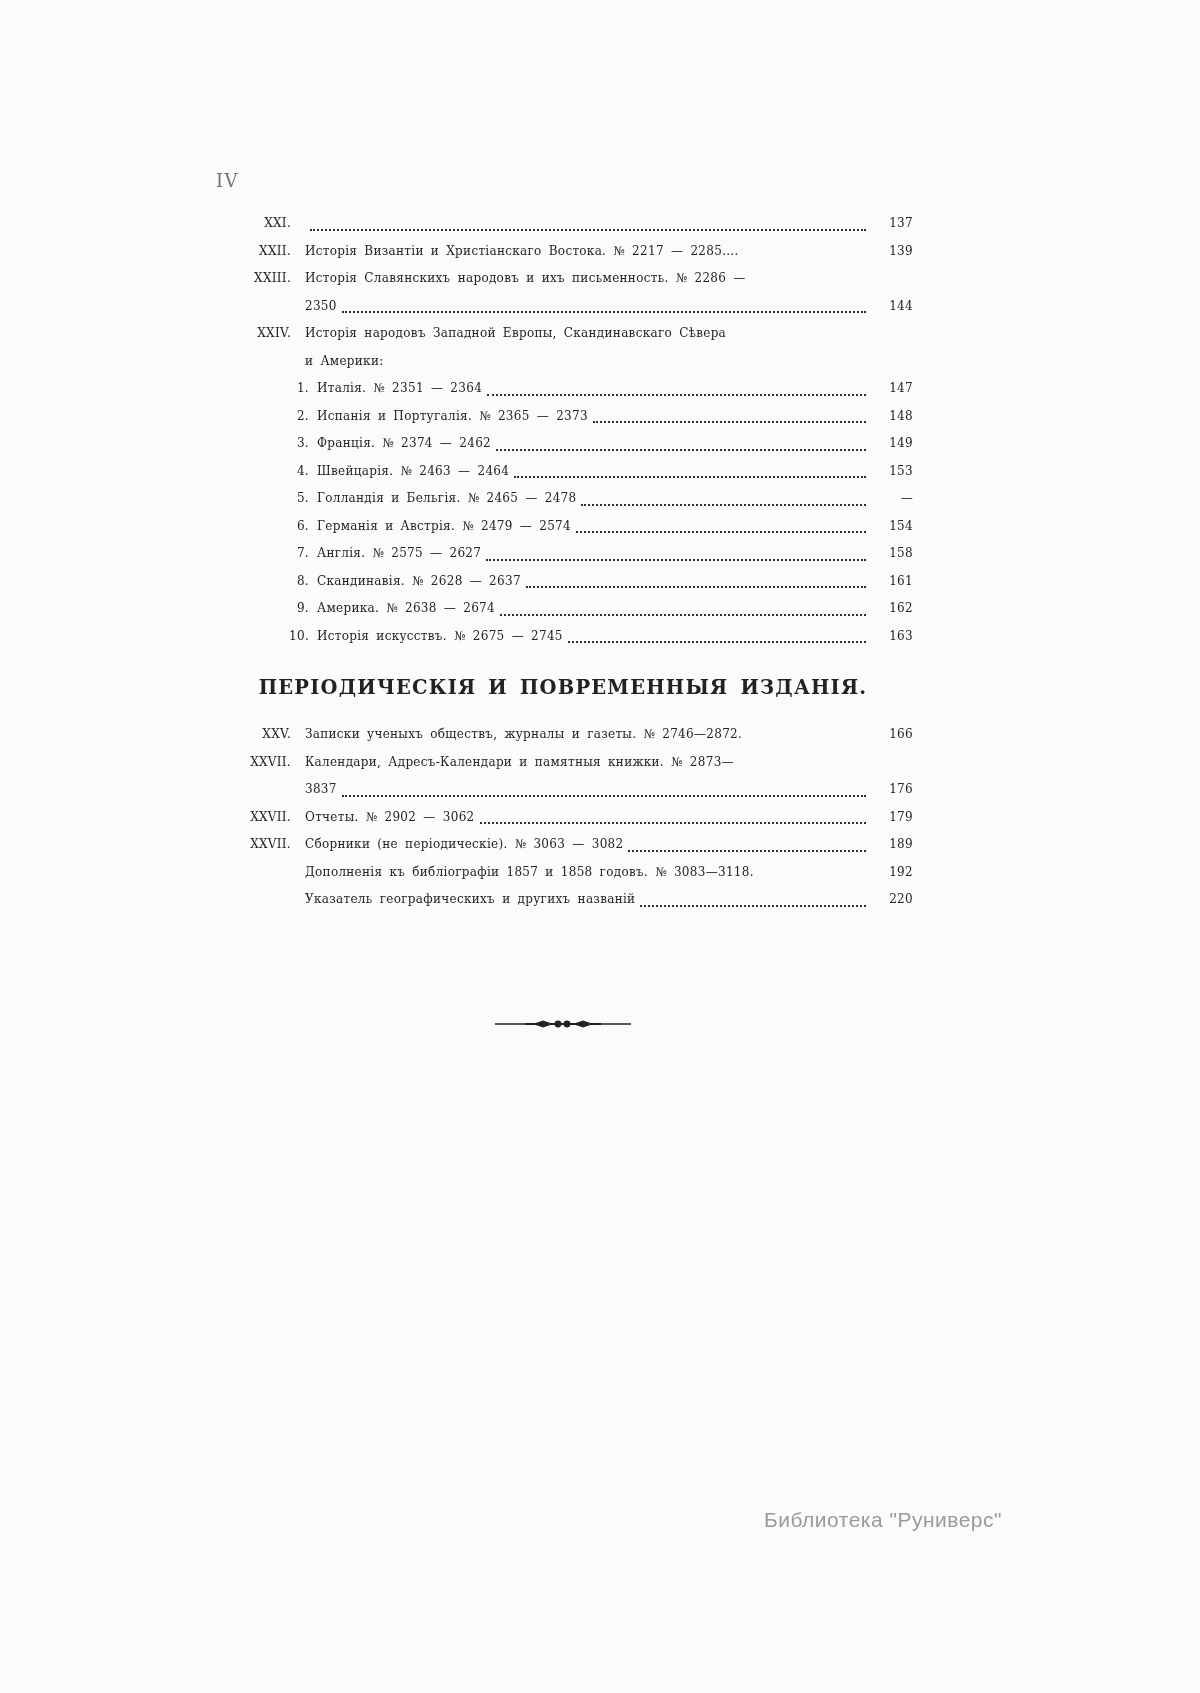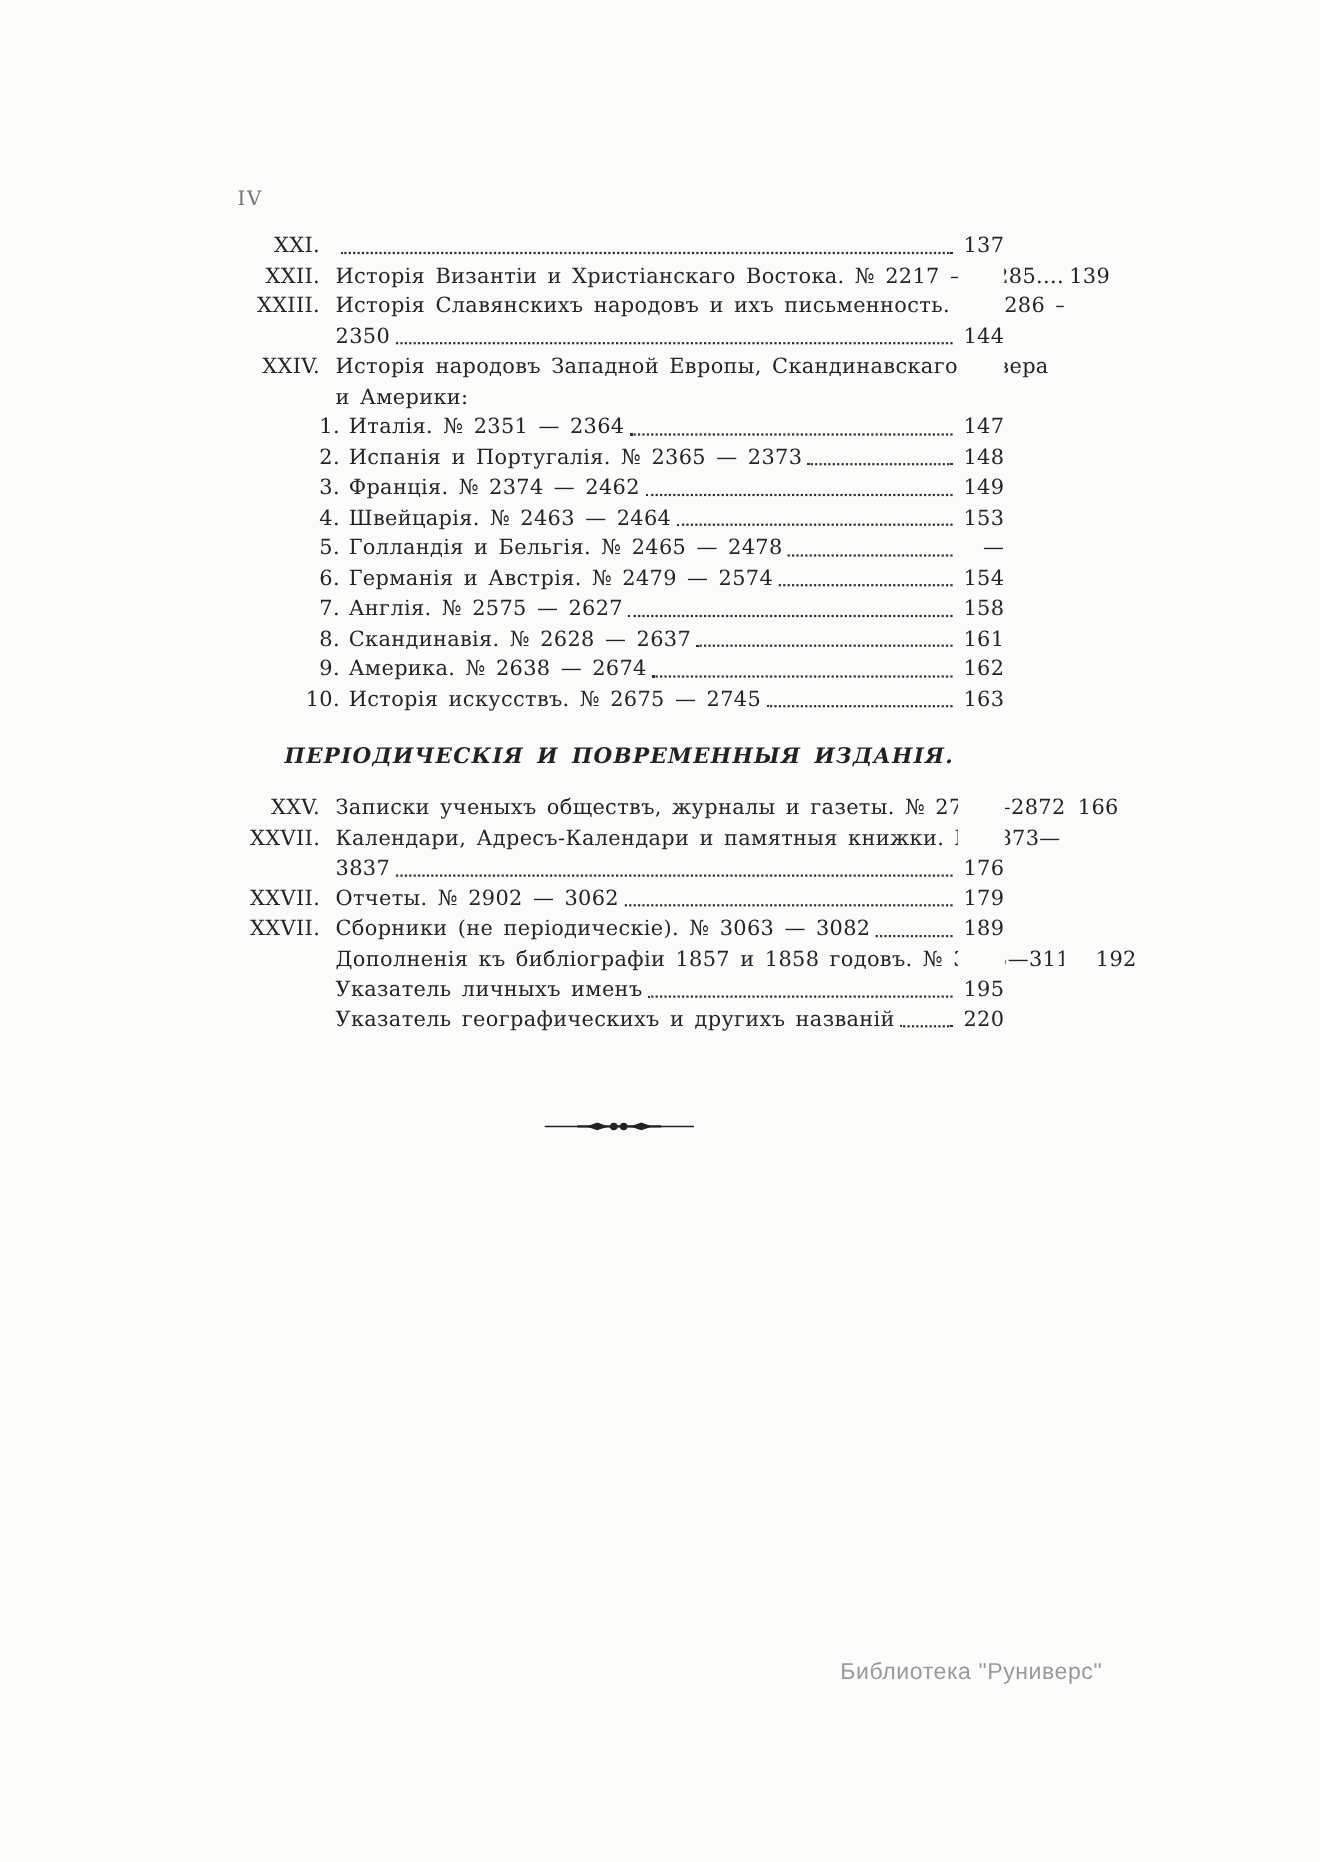--- a/index.html
+++ b/index.html
@@ -14,21 +14,21 @@
   .folio{
     position:absolute;left:216px;top:170px;
     font-size:18px;letter-spacing:1.5px;color:#737373;
   }
   .toc{
     position:absolute;left:213px;top:210px;width:700px;
   }
   .row{
     display:flex;align-items:baseline;
     height:27.5px;line-height:27.5px;
-    font-size:19px;
+    font-size:12px;
     word-spacing:3px;letter-spacing:0.3px;
     white-space:nowrap;
   }
   .row .num{
     width:78px;flex:0 0 78px;text-align:right;padding-right:14px;
   }
   .row.sub .num{
     width:96px;flex:0 0 96px;padding-right:8px;
   }
   .row .text{flex:0 0 auto;}
@@ -43,21 +43,20 @@
   .row .filler{flex:1 1 auto;}
   .row .page{
     flex:0 0 42px;width:42px;text-align:right;
   }
   .section-heading{
     margin:26px 0 22px 0;
     text-align:center;
     font-size:19.5px;font-weight:bold;
     letter-spacing:1.2px;word-spacing:4px;
     color:#222;
-    font-style:italic;
   }
   .ornament{
     position:absolute;left:495px;top:1016px;width:136px;height:16px;
   }
   .watermark{
     position:absolute;top:1508px;right:198px;
     font-family:"Liberation Sans","DejaVu Sans",sans-serif;
     font-size:21px;color:#9a9a9a;letter-spacing:0.5px;
   }
 </style>
@@ -194,26 +193,20 @@
           <span class="num">XXVII.</span>
           <span class="text">Сборники (не періодическіе). № 3063 — 3082</span>
           <span class="leader"></span>
           <span class="page">189</span>
         </div>
         <div class="row">
           <span class="num"></span>
           <span class="text">Дополненія къ библіографіи 1857 и 1858 годовъ. № 3083—3118.</span>
           <span class="filler"></span>
           <span class="page">192</span>
-        </div>
-        <div class="row">
-          <span class="num"></span>
-          <span class="text">Указатель личныхъ именъ</span>
-          <span class="leader"></span>
-          <span class="page">195</span>
         </div>
         <div class="row">
           <span class="num"></span>
           <span class="text">Указатель географическихъ и другихъ названій</span>
           <span class="leader"></span>
           <span class="page">220</span>
         </div>
       </div>
   </div>
 

